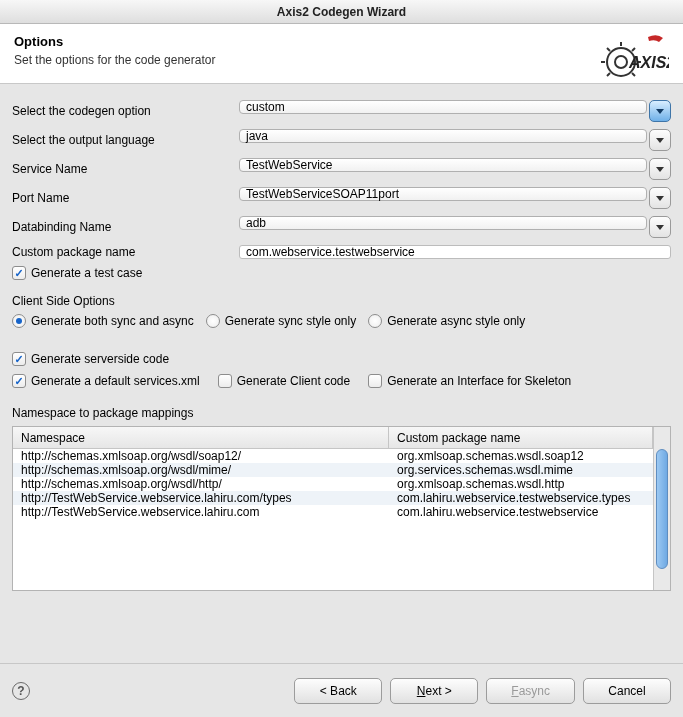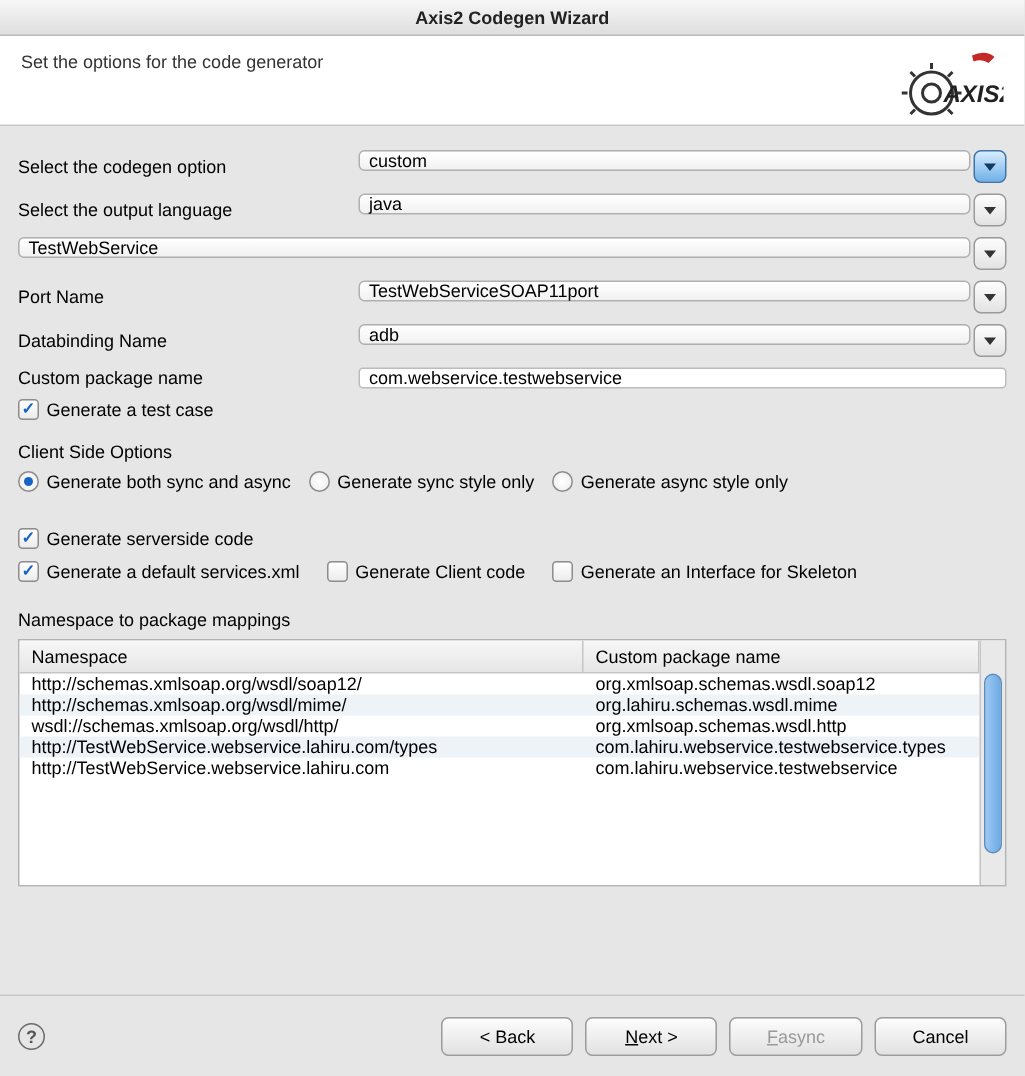--- a/index.html
+++ b/index.html
@@ -218,20 +218,21 @@
 .btn.disabled{color:#9a9a9a;}
 .underline-key{text-decoration:underline;}
 .spacer6{height:6px;}
 </style>
 </head>
 <body>
 
 <div class="titlebar">Axis2 Codegen Wizard</div>
 
 <div class="banner">
+  <h1>Options</h1>
   <p>Set the options for the code generator</p>
   <svg class="logo" viewBox="0 0 68 46">
     <path d="M47 5 Q56 1 62 6 L58 10 Q54 7 48 9 Z" fill="#c62828"></path>
     <circle cx="20" cy="30" r="14" fill="none" stroke="#333" stroke-width="2"></circle>
     <circle cx="20" cy="30" r="6" fill="none" stroke="#333" stroke-width="2"></circle>
     <g stroke="#333" stroke-width="2">
       <line x1="20" y1="14" x2="20" y2="10"></line>
         <line x1="20" y1="46" x2="20" y2="50"></line>
       <line x1="4" y1="30" x2="0" y2="30"></line>
         <line x1="36" y1="30" x2="40" y2="30"></line>
@@ -264,20 +265,21 @@
       <div class="combo">
           <span>java</span>
         </div>
       <div class="combo-btn">
           <div class="caret"></div>
         </div>
     </div>
   </div>
 
   <div class="form-row">
+    <label class="fld">Service Name</label>
     <div class="ctrl">
       <div class="combo">
           <span>TestWebService</span>
         </div>
       <div class="combo-btn">
           <div class="caret"></div>
         </div>
     </div>
   </div>
 
@@ -367,24 +369,24 @@
         <div class="th c1">Namespace</div>
         <div class="th c2">Custom package name</div>
       </div>
       <div class="tbody" id="tbody">
           <div class="tr">
             <div class="td c1">http://schemas.xmlsoap.org/wsdl/soap12/</div>
             <div class="td c2">org.xmlsoap.schemas.wsdl.soap12</div>
           </div>
           <div class="tr">
             <div class="td c1">http://schemas.xmlsoap.org/wsdl/mime/</div>
-            <div class="td c2">org.lahiru.schemas.wsdl.mime</div>
+            <div class="td c2">org.services.schemas.wsdl.mime</div>
           </div>
           <div class="tr">
-            <div class="td c1">wsdl://schemas.xmlsoap.org/wsdl/http/</div>
+            <div class="td c1">http://schemas.xmlsoap.org/wsdl/http/</div>
             <div class="td c2">org.xmlsoap.schemas.wsdl.http</div>
           </div>
           <div class="tr">
             <div class="td c1">http://TestWebService.webservice.lahiru.com/types</div>
             <div class="td c2">com.lahiru.webservice.testwebservice.types</div>
           </div>
           <div class="tr">
             <div class="td c1">http://TestWebService.webservice.lahiru.com</div>
             <div class="td c2">com.lahiru.webservice.testwebservice</div>
           </div>

